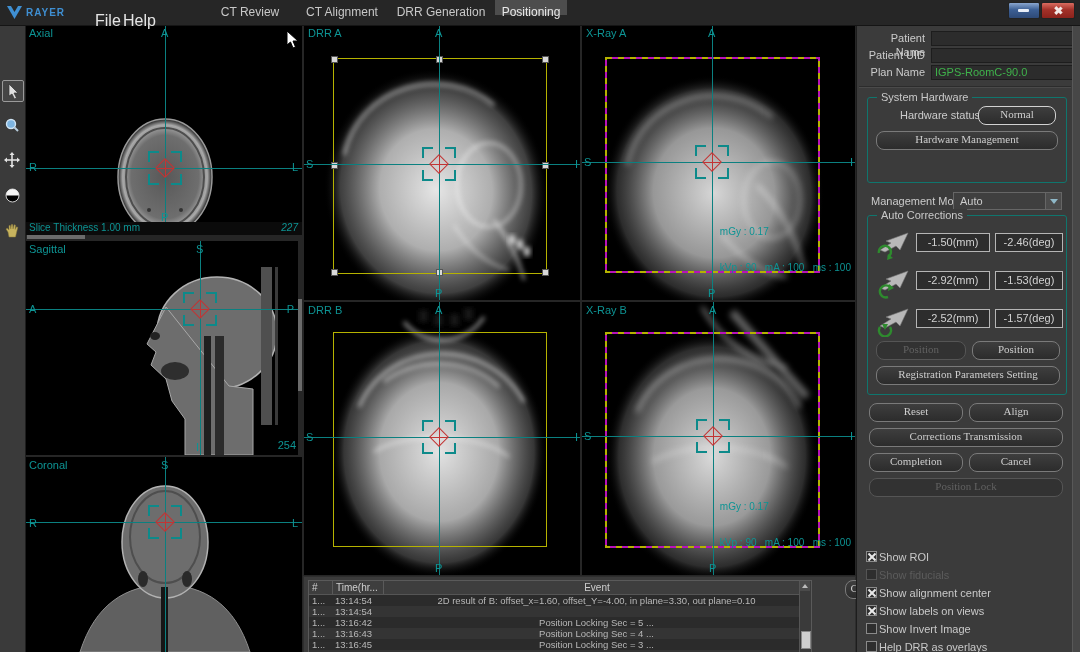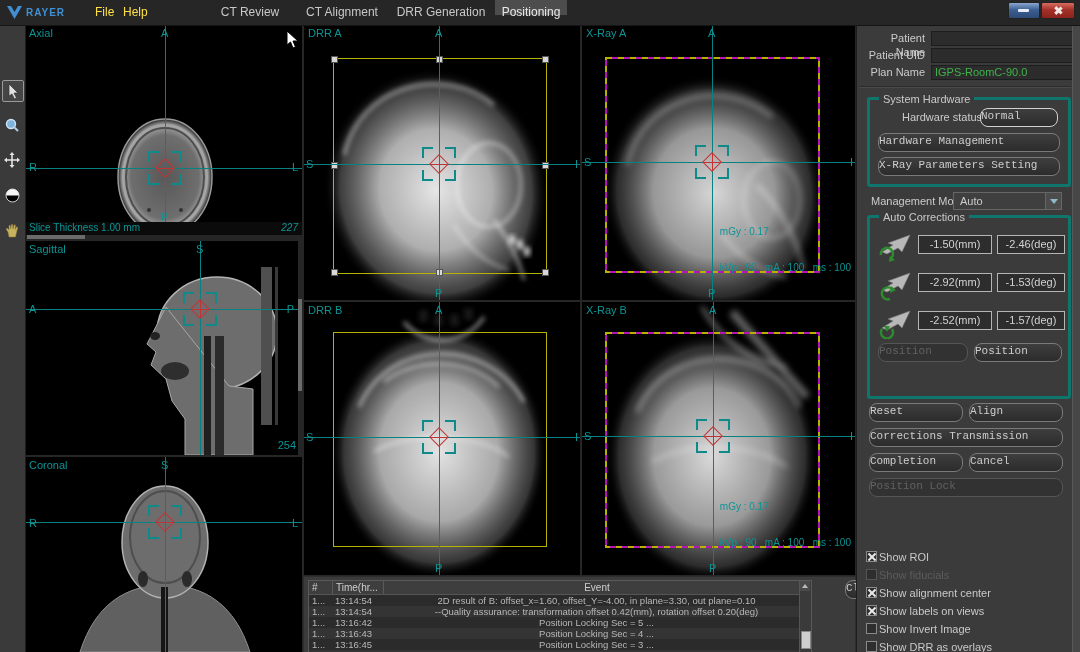--- a/index.html
+++ b/index.html
@@ -3,21 +3,21 @@
 <meta charset="utf-8">
 <style>
   html,body{margin:0;padding:0;background:#111;}
   #app{position:relative;width:1080px;height:652px;background:#2e2e2e;overflow:hidden;
        font-family:"Liberation Sans",sans-serif;color:#ccc;}
 
   
   .menubar{position:absolute;left:0;top:0;width:1080px;height:25px;background:#262626;border-bottom:1px solid #151515;z-index:20;}
   .logo{position:absolute;left:6px;top:2px;height:21px;display:flex;align-items:center;}
   .logo-text{color:#3f8fd2;font-weight:bold;font-size:10px;letter-spacing:1px;margin-left:3px;}
-  .menu-item{position:absolute;top:5px;color:#fde047;font-size:12px;cursor:default;}
+  .menu-item{position:absolute;top:12px;color:#e5e5e5;font-size:16px;cursor:default;}
   .tab{position:absolute;top:0;height:15px;line-height:25px;text-align:center;color:#c8c8c8;font-size:12px;cursor:default;}
   .tab.active{background:#4d4d4d;color:#e8e8e8;}
   .winbtn{position:absolute;top:2px;height:15px;border-radius:2px;border:1px solid #222;}
   .winbtn.min{left:1008px;width:30px;background:linear-gradient(#8aa6cf,#3c5f94 45%,#2e4a77);}
   .winbtn.min .bar{position:absolute;left:9px;top:6px;width:11px;height:3px;background:#e8eef8;border-radius:1px;}
   .winbtn.close{left:1041px;width:32px;background:linear-gradient(#d96c60,#a33129 45%,#8c231c);}
   .xl1,.xl2{position:absolute;left:15px;top:3px;width:2.5px;height:9px;background:#f2e8e6;}
   .xl1{transform:rotate(45deg);}.xl2{transform:rotate(-45deg);}
 
   
@@ -60,32 +60,32 @@
   .loghead .hc{padding:0 3px;border-right:1px solid #5a5a5a;line-height:13px;overflow:hidden;white-space:nowrap;}
   .logrow{display:flex;height:11px;font-size:9.5px;color:#b8b8b8;line-height:11px;white-space:nowrap;}
   .logrow:nth-child(odd){background:#343434;}
   .logrow .rc{padding:0 3px;overflow:hidden;}
   .c0{width:17px;flex:none;}.c1{width:44px;flex:none;}.c2{flex:1;text-align:center;}
   .logscroll{position:absolute;right:0;top:0;bottom:0;width:11px;background:#3a3a3a;border-left:1px solid #555;}
   .ls-up{position:absolute;top:0;left:0;width:10px;height:10px;background:#4a4a4a;}
   .ls-up:after{content:"";position:absolute;left:2px;top:3px;border-left:3px solid transparent;border-right:3px solid transparent;border-bottom:4px solid #bbb;}
   .ls-handle{position:absolute;left:1px;bottom:4px;width:8px;height:16px;background:#cfcfcf;border:1px solid #888;}
   .btn{background:linear-gradient(#3e3e3e,#2c2c2c);border:1px solid #7a7a7a;border-radius:8px;color:#cdcdcd;
-       font-size:11px;font-family:Liberation Mono, monospace;position:absolute;line-height:15px;cursor:default;}
+       font-size:11px;font-family:Liberation Serif, serif;text-align:center;position:absolute;line-height:15px;cursor:default;}
   .btn.disabled{color:#616161;border-color:#555;background:#323232;}
   .clearbtn{left:541px;top:3px;width:33px;height:17px;}
 
   
   .rightpanel{position:absolute;left:856px;top:25px;width:224px;height:627px;background:#3b3b3b;border-left:1px solid #1d1d1d;z-index:10;font-size:11px;}
   .rp-scroll{position:absolute;right:0;top:0;bottom:0;width:8px;background:#474747;border-left:1px solid #585858;}
   .rp-label{position:absolute;width:66px;text-align:right;color:#cbcbcb;font-size:11px;line-height:14px;}
   .rp-field{position:absolute;left:74px;width:134px;height:13px;background:#2c2c2c;border:1px solid #1d1d1d;font-size:11px;line-height:13px;padding:0 3px;color:#ccc;}
   .plan-green{color:#3fb24b;}
   .sep{position:absolute;left:2px;width:212px;height:1px;background:#2c2c2c;border-bottom:1px solid #4a4a4a;}
-  .group{position:absolute;left:10px;width:198px;border:3px solid #0f766e;border-radius:3px;}
+  .group{position:absolute;left:10px;width:198px;border:1px solid #0f766e;border-radius:3px;}
   .legend{position:absolute;top:-7px;left:9px;background:#3b3b3b;padding:0 4px;color:#c9c9c9;font-size:11px;}
   .valbox{position:absolute;height:17px;background:#2d2d2d;border:1px solid #b5b5b5;color:#d2d2d2;text-align:center;line-height:17px;font-size:11px;}
   .combo{position:absolute;height:16px;background:#3f3f3f;border:1px solid #666;}
   .combo .cv{position:absolute;left:6px;top:0;line-height:16px;color:#ccc;font-size:11px;}
   .combo .ca{position:absolute;right:0;top:0;width:15px;height:16px;background:#4c4c4c;border-left:1px solid #666;}
   .combo .ca:after{content:"";position:absolute;left:4px;top:6px;border-left:4px solid transparent;border-right:4px solid transparent;border-top:5px solid #8fb8c8;}
   .cb{position:absolute;width:9px;height:9px;background:#2e2e2e;border:1px solid #8a8a8a;}
   .cb.disabled{border-color:#555;}
   .cb .x1,.cb .x2{position:absolute;left:-0.5px;top:3.5px;width:10px;height:2px;background:#e8e8e8;}
   .cb .x1{transform:rotate(45deg);}.cb .x2{transform:rotate(-45deg);}
@@ -452,21 +452,20 @@
         <div class="hc c2">Event</div>
       </div>
       <div class="logrow">
         <div class="rc c0">1...</div>
           <div class="rc c1">13:14:54</div>
           <div class="rc c2">2D result of B: offset_x=1.60, offset_Y=-4.00, in plane=3.30, out plane=0.10</div>
       </div>
       <div class="logrow">
         <div class="rc c0">1...</div>
           <div class="rc c1">13:14:54</div>
-          <div class="rc c2">--Quality assurance: transformation offset 0.42(mm), rotation offset 0.20(deg)</div>
       </div>
       <div class="logrow">
         <div class="rc c0">1...</div>
           <div class="rc c1">13:16:42</div>
           <div class="rc c2">Position Locking Sec = 5 ...</div>
       </div>
       <div class="logrow">
         <div class="rc c0">1...</div>
           <div class="rc c1">13:16:43</div>
           <div class="rc c2">Position Locking Sec = 4 ...</div>
@@ -498,21 +497,20 @@
     <span class="rp-label" style="left:2px;top:40px">Plan Name</span>
     <div class="rp-field plan-green" style="top:40px">IGPS-RoomC-90.0</div>
 
     <div class="sep" style="top:61px"></div>
 
     <div class="group" style="top:72px;height:84px">
       <span class="legend">System Hardware</span>
       <span style="position:absolute;left:32px;top:11px;color:#cbcbcb">Hardware status</span>
       <div class="btn" style="left:110px;top:8px;width:76px;height:17px;border-color:#d2d2d2">Normal</div>
       <div class="btn" style="left:8px;top:33px;width:180px;height:17px">Hardware Management</div>
-      <div class="btn" style="left:8px;top:57px;width:180px;height:17px">X-Ray Parameters Setting</div>
     </div>
 
     <span style="position:absolute;left:14px;top:170px;color:#cbcbcb">Management Mode</span>
     <div class="combo" style="left:96px;top:167px;width:107px">
       <span class="cv">Auto</span>
       <span class="ca"></span>
     </div>
 
     <div class="group" style="top:190px;height:178px">
       <span class="legend">Auto Corrections</span>
@@ -536,20 +534,21 @@
       <svg style="position:absolute;left:6px;top:89px" width="36" height="32" viewBox="0 0 36 32">
         <path d="M34,4 L12,12 L17,14 L6,21 L11,23 L22,17 L26,21 Z" fill="#b8b8b8" stroke="#777" stroke-width="0.6"></path>
         <path d="M6,22 a6,6 0 1,0 10,0" stroke="#2e8b2e" stroke-width="2.5" fill="none"></path>
         <polygon points="8,19 14,19 11,25" fill="#2e8b2e"></polygon>
       </svg>
       <div class="valbox" style="left:48px;top:93px;width:72px">-2.52(mm)</div>
       <div class="valbox" style="left:127px;top:93px;width:66px">-1.57(deg)</div>
 
       <div class="btn disabled" style="left:8px;top:125px;width:88px;height:17px">Position</div>
       <div class="btn" style="left:104px;top:125px;width:86px;height:17px">Position</div>
+      <div class="btn" style="left:8px;top:150px;width:182px;height:17px">Registration Parameters Setting</div>
     </div>
 
     <div class="btn" style="left:12px;top:378px;width:92px;height:17px">Reset</div>
     <div class="btn" style="left:112px;top:378px;width:92px;height:17px">Align</div>
     <div class="btn" style="left:12px;top:403px;width:192px;height:17px">Corrections Transmission</div>
     <div class="btn" style="left:12px;top:428px;width:92px;height:17px">Completion</div>
     <div class="btn" style="left:112px;top:428px;width:92px;height:17px">Cancel</div>
     <div class="btn disabled" style="left:12px;top:453px;width:192px;height:17px">Position Lock</div>
 
     <div class="cb" style="left:9px;top:526px">
@@ -565,21 +564,21 @@
       </div>
     <span class="cb-label" style="top:562px">Show alignment center</span>
     <div class="cb" style="left:9px;top:580px">
         <i class="x1"></i>
         <i class="x2"></i>
       </div>
     <span class="cb-label" style="top:580px">Show labels on views</span>
     <div class="cb" style="left:9px;top:598px"></div>
     <span class="cb-label" style="top:598px">Show Invert Image</span>
     <div class="cb" style="left:9px;top:616px"></div>
-    <span class="cb-label" style="top:616px">Show DRR as overlays</span>
+    <span class="cb-label" style="top:616px">Help DRR as overlays</span>
 
     <div class="rp-scroll"></div>
   </div>
 
   <svg class="cursor" style="left:286px;top:30px" width="13" height="19" viewBox="0 0 13 19">
     <path d="M1,1 L1,15 L4.5,12 L7,18 L9.5,17 L7,11 L12,11 Z" fill="#fff" stroke="#000" stroke-width="1"></path>
   </svg>
 
 </div>
 

